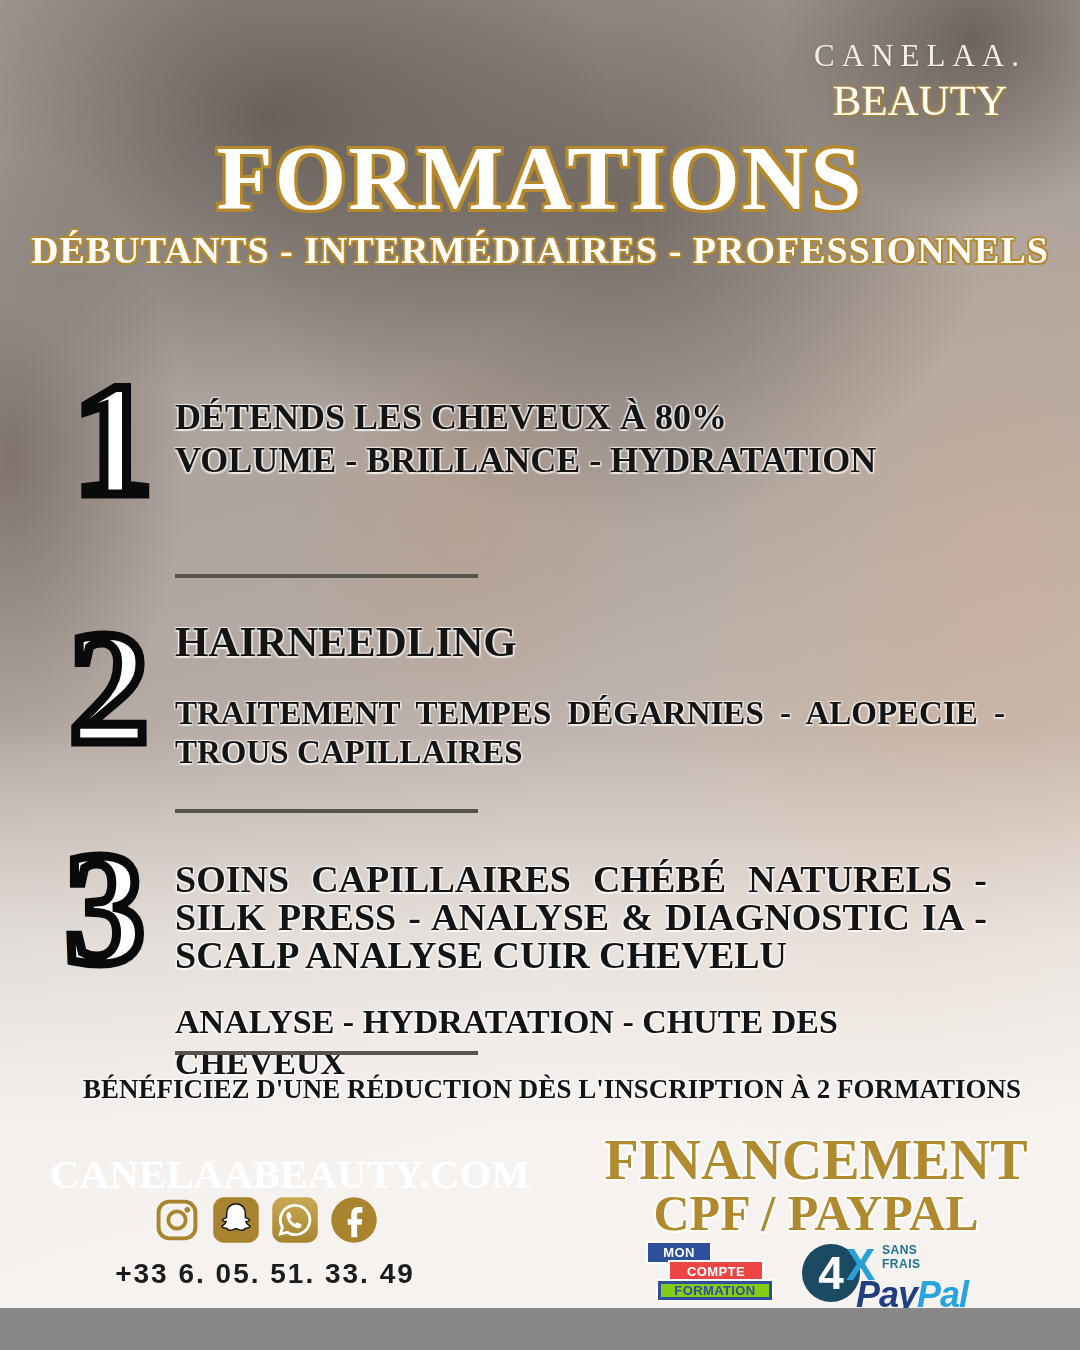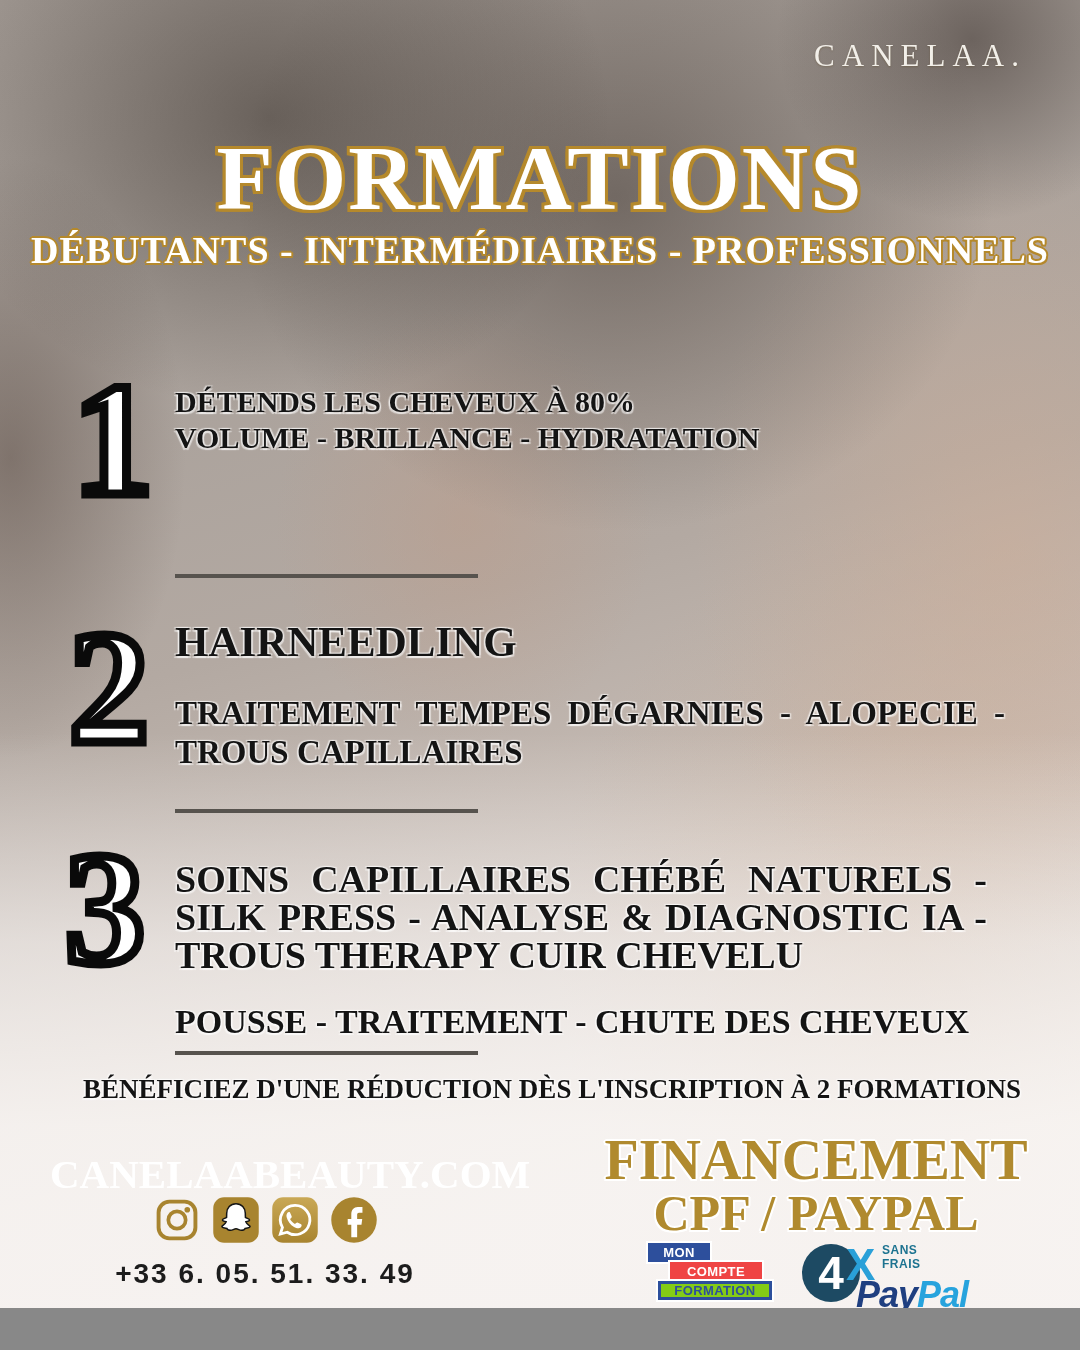--- a/index.html
+++ b/index.html
@@ -49,21 +49,21 @@
     font-size:160px;color:#fff;-webkit-text-stroke:9px #0a0a0a;text-shadow:0 0 3px rgba(0,0,0,.6);}
   .num1{left:48px;top:360px;}
   .num2{left:44px;top:608px;}
   .num3{left:40px;top:828px;}
   .sec{position:absolute;left:175px;}
   .sec-title{font-weight:700;line-height:1.02;}
   .sec-desc{font-weight:700;line-height:1.2;}
   .jl{text-align:justify;text-align-last:justify;}
   .s1{top:352px;width:770px;}
   .s1 .sec-title{font-size:42px;}
-  .s1 .sec-desc{font-size:30px;margin-top:32px;}
+  .s1 .sec-desc{font-size:36px;margin-top:44px;}
   .s2{top:620px;width:830px;}
   .s2 .sec-title{font-size:43px;}
   .s2 .sec-desc{font-size:33px;margin-top:30px;}
   .s3{top:860px;width:812px;}
   .s3 .sec-title{font-size:38px;line-height:1.0;}
   .s3 .sec-desc{font-size:34px;margin-top:28px;}
   .divider{position:absolute;left:175px;width:303px;height:4px;background:#57534e;}
   .d1{top:574px;} .d2{top:809px;} .d3{top:1051px;}
   
   .promo{position:absolute;top:1074px;left:0;width:1080px;text-align:center;
@@ -104,20 +104,21 @@
   .fx-pay{color:#1f3f80;} .fx-pal{color:#27a3dd;}
 </style>
 </head>
 <body>
 
 <div class="page">
   <div class="bg"></div>
 
   <div class="brand">
     <div class="brand-line1">CANELAA.</div>
+    <div class="brand-line2">BEAUTY</div>
   </div>
 
   <div class="title gold-outline-lg">FORMATIONS</div>
   <div class="subtitle gold-outline-sm">DÉBUTANTS - INTERMÉDIAIRES - PROFESSIONNELS</div>
 
   <div class="num num1">1</div>
   <div class="num num2">2</div>
   <div class="num num3">3</div>
 
   <div class="sec s1">
@@ -136,24 +137,24 @@
       <div class="jl">TRAITEMENT TEMPES DÉGARNIES - ALOPECIE -</div>
       <div>TROUS CAPILLAIRES</div>
     </div>
   </div>
   <div class="divider d2"></div>
 
   <div class="sec s3">
     <div class="sec-title dark">
       <div class="jl">SOINS CAPILLAIRES CHÉBÉ NATURELS -</div>
       <div class="jl">SILK PRESS - ANALYSE &amp; DIAGNOSTIC IA -</div>
-      <div>TROUS THERAPY CUIR CHEVELU</div>
+      <div>SCALP ANALYSE CUIR CHEVELU</div>
     </div>
     <div class="sec-desc dark">
-      <div>POUSSE - TRAITEMENT - CHUTE DES CHEVEUX</div>
+      <div>ANALYSE - HYDRATATION - CHUTE DES CHEVEUX</div>
     </div>
   </div>
   <div class="divider d3"></div>
 
   <div class="promo dark">BÉNÉFICIEZ D'UNE RÉDUCTION DÈS L'INSCRIPTION À 2 FORMATIONS</div>
 
   <div class="website">CANELAABEAUTY.COM</div>
 
   <div class="social">
     <svg width="52" height="52" viewBox="0 0 48 48">

